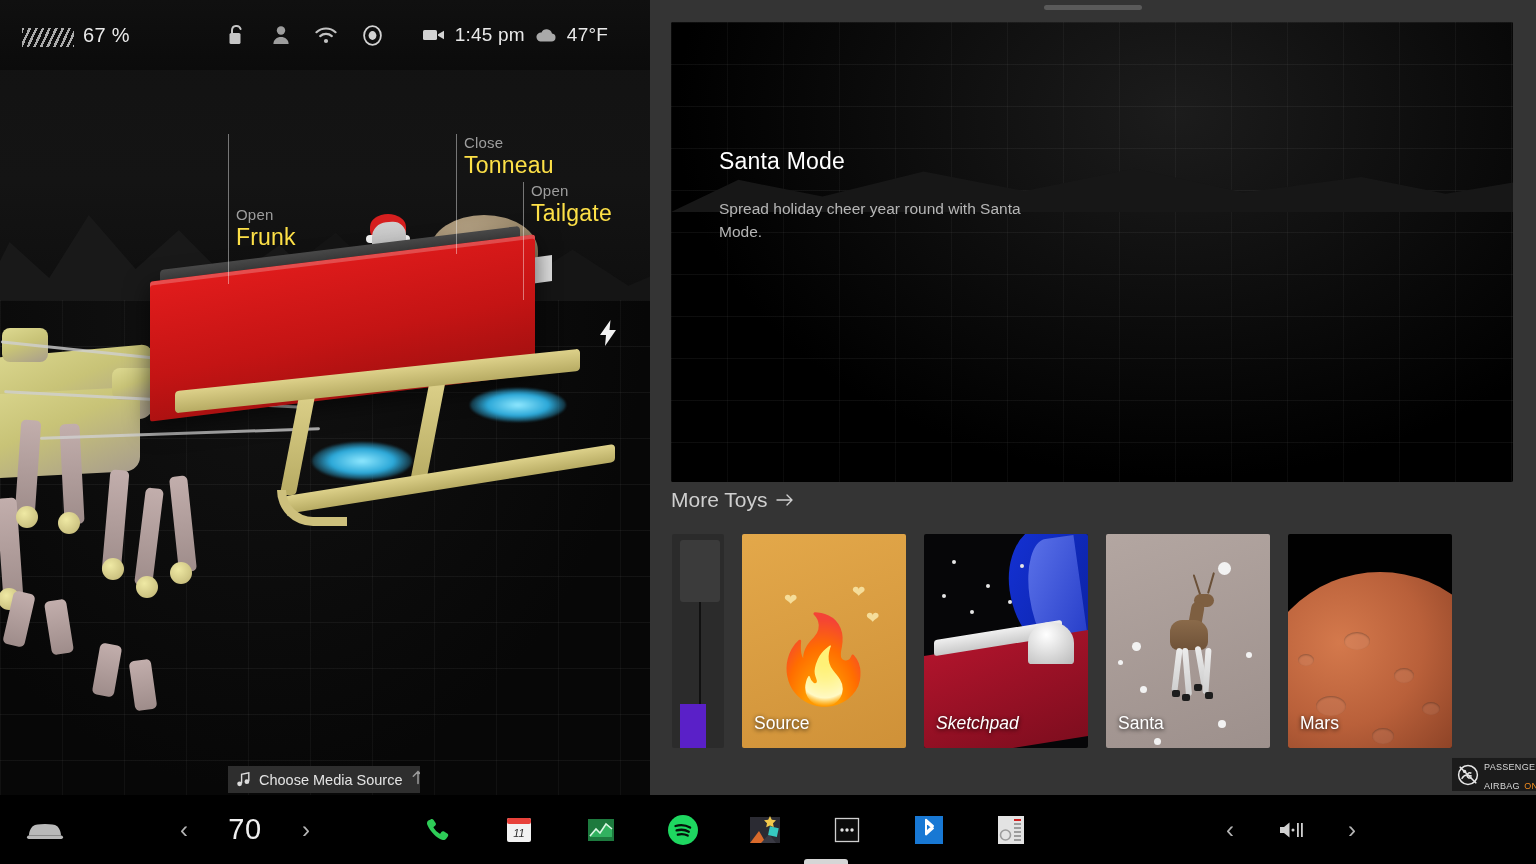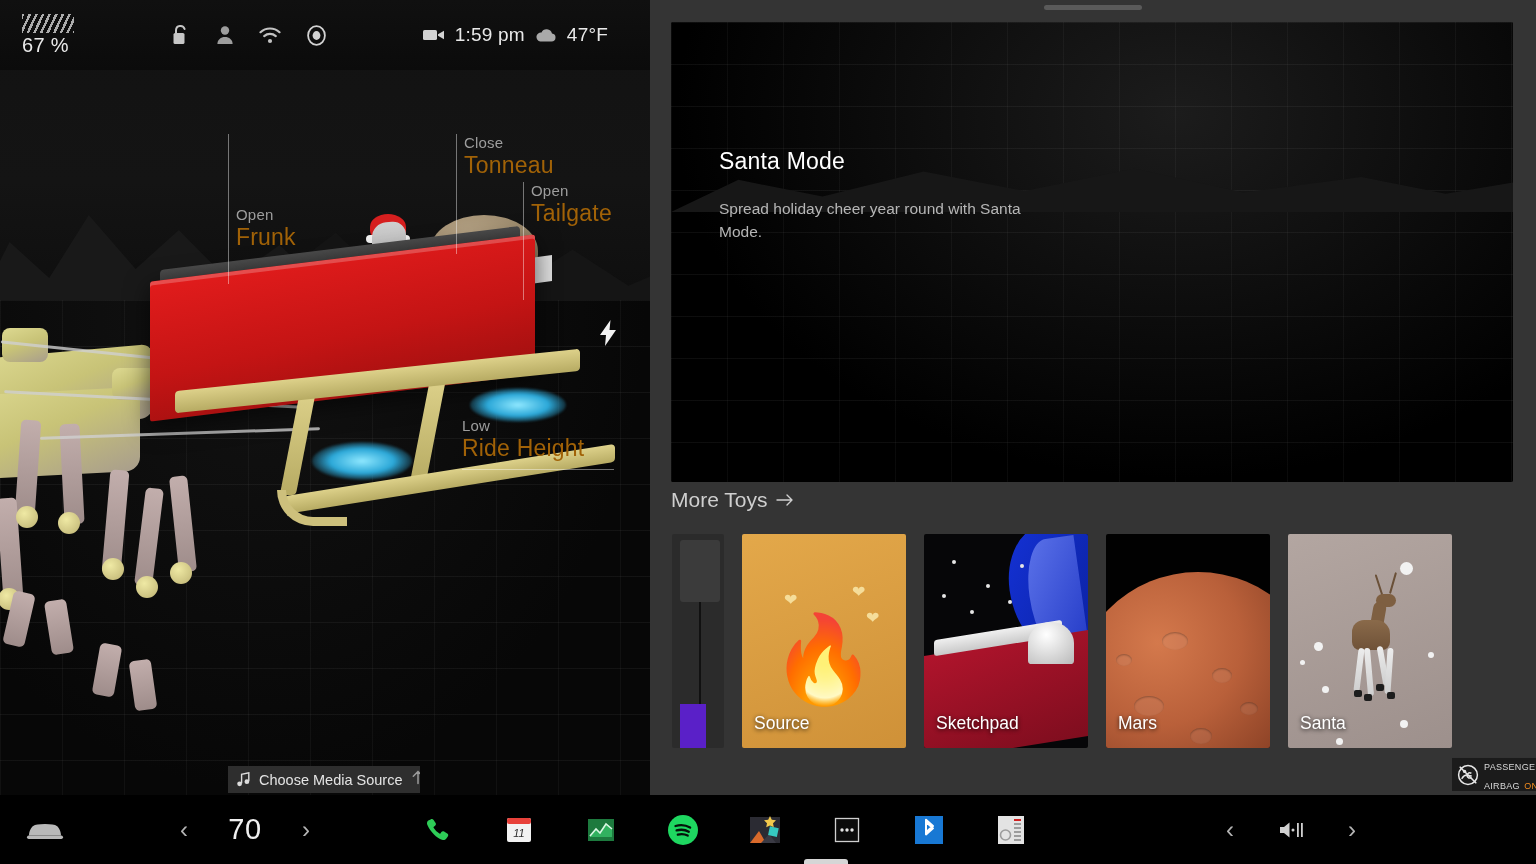--- a/index.html
+++ b/index.html
@@ -13,21 +13,21 @@
   
   #left-panel{
     position:absolute; left:0; top:0; width:650px; height:795px;
     background:#0a0a0a; overflow:hidden;
   }
   #status-bar{
     position:absolute; left:0; top:0; width:650px; height:70px;
     display:flex; align-items:center; z-index:30;
     background:linear-gradient(#101010,#0b0b0b);
   }
-  .sb-left{ display:flex; align-items:flex-start; gap:1px; margin-left:22px;flex-direction:column; }
+  .sb-left{ display:flex; align-items:flex-end; gap:9px; margin-left:22px; }
   .battery-hatch{
     width:52px; height:19px;
     background:repeating-linear-gradient(115deg,#cfcfcf 0 2.4px,transparent 2.4px 6px);
     opacity:.82;
   }
   .sb-pct{ font-size:20px; color:#e9e9e9; letter-spacing:.3px; }
   .sb-mid{ display:flex; align-items:center; gap:25px; margin-left:98px; }
   .sb-right{ display:flex; align-items:center; gap:10px; margin-left:auto; margin-right:42px; }
   .sb-time{ font-size:19px; color:#e9e9e9; letter-spacing:.2px; }
   .sb-temp{ font-size:19px; color:#e9e9e9; letter-spacing:.2px; }
@@ -116,21 +116,21 @@
     position:absolute; background:linear-gradient(#c2aeac,#9e8c8a); border-radius:5px;
   }
   .joint{ position:absolute; width:22px; height:22px; border-radius:50%;
     background:radial-gradient(circle at 38% 34%,#efe9a4,#bdb272); }
   .rein{ position:absolute; height:3px; background:#cfcfcf; opacity:.8; border-radius:2px; }
 
   
   .hotspot{ position:absolute; z-index:20; }
   .hs-line{ position:absolute; background:rgba(255,255,255,.42); }
   .hs-sub{ font-size:15px; color:#9d9d9d; letter-spacing:.2px; }
-  .hs-main{ font-size:23px; color:#a16207; letter-spacing:.2px; margin-top:1px; }
+  .hs-main{ font-size:23px; color:#fde047; letter-spacing:.2px; margin-top:1px; }
   #hs-frunk{ left:236px; top:206px; }
   #hs-frunk .hs-line{ left:-8px; top:-72px; width:1px; height:150px; }
   #hs-tonneau{ left:464px; top:134px; }
   #hs-tonneau .hs-line{ left:-8px; top:0px; width:1px; height:120px; }
   #hs-tailgate{ left:531px; top:182px; }
   #hs-tailgate .hs-line{ left:-8px; top:0px; width:1px; height:118px; }
   #hs-ride{ left:462px; top:417px; }
   #hs-ride .hs-line{ left:0px; top:52px; width:152px; height:1px; }
   .bolt-icon{ position:absolute; left:600px; top:320px; z-index:20; }
 
@@ -195,21 +195,21 @@
   .card{ width:164px; height:214px; position:relative; overflow:hidden; flex:none; border-radius:2px; }
   .card-title{ position:absolute; left:12px; bottom:14px; font-size:17.5px; color:#fff;
     text-shadow:0 1px 4px rgba(0,0,0,.85); z-index:5; }
   .card-partial{ width:52px; background:#2b2b2b; }
   .pc-top{ position:absolute; left:8px; top:6px; width:40px; height:62px; background:#3b3b3b; border-radius:3px; }
   .pc-line{ position:absolute; left:27px; top:68px; width:2px; height:126px; background:#111; }
   .pc-purple{ position:absolute; left:8px; bottom:0; width:26px; height:44px; background:#5a20c8; }
   .card-romance{ background:linear-gradient(160deg,#e3a84a,#cf9138); }
   .fire{ position:absolute; left:50%; top:82px; transform:translateX(-50%); font-size:86px; line-height:1; }
   .heart{ position:absolute; color:#f5dd9a; font-size:16px; }
-  .card-sketchpad{ background:#060608; }
+  .card-sketchpad{ background:#060608;font-style:italic; }
   .sk-star{ position:absolute; width:4px; height:4px; border-radius:50%; background:#e6e6e6; }
   .sk-blue{ position:absolute; right:-14px; top:-10px; width:92px; height:132px;
     background:linear-gradient(120deg,#1432d6,#0a1f9b); border-radius:50% 0 0 60%; transform:rotate(-8deg); }
   .sk-blue2{ position:absolute; right:6px; top:4px; width:52px; height:120px;
     background:linear-gradient(120deg,#5d74ea,#2239c6); border-radius:50% 0 0 60%; transform:rotate(-8deg); }
   .sk-car{ position:absolute; left:-6px; top:108px; width:190px; height:106px;
     background:linear-gradient(165deg,#b0142c,#7d0d1e); transform:skewY(-9deg); }
   .sk-white{ position:absolute; left:10px; top:96px; width:128px; height:16px;
     background:linear-gradient(#f0f0f0,#c9c9c9); transform:skewY(-9deg); border-radius:3px; }
   .sk-dome{ position:absolute; left:104px; top:88px; width:46px; height:42px;
@@ -295,21 +295,21 @@
           </svg>
       </span>
     </div>
     <div class="sb-right">
       <span class="ic">
         <svg width="22" height="14" viewBox="0 0 22 14">
             <rect x="0" y="2" width="14" height="10" rx="1.6" fill="#d2d2d2"></rect>
             <path d="M15 6.2l6-3.4v8.4l-6-3.4z" fill="#d2d2d2"></path>
           </svg>
       </span>
-      <span class="sb-time">1:59 pm</span>
+      <span class="sb-time">1:45 pm</span>
       <span class="ic">
         <svg width="22" height="15" viewBox="0 0 22 15">
             <path d="M5.3 13.4h11.2a4 4 0 0 0 .5-7.97 5.6 5.6 0 0 0-10.5-.9A4.1 4.1 0 0 0 5.3 13.4z" fill="#a9a9a9"></path>
           </svg>
       </span>
       <span class="sb-temp">47°F</span>
     </div>
   </div>
 
   <div id="scene">
@@ -367,25 +367,20 @@
     <div class="hotspot" id="hs-tonneau">
       <div class="hs-line"></div>
       <div class="hs-sub">Close</div>
       <div class="hs-main">Tonneau</div>
     </div>
     <div class="hotspot" id="hs-tailgate">
       <div class="hs-line"></div>
       <div class="hs-sub">Open</div>
       <div class="hs-main">Tailgate</div>
     </div>
-    <div class="hotspot" id="hs-ride">
-      <div class="hs-line"></div>
-      <div class="hs-sub">Low</div>
-      <div class="hs-main">Ride Height</div>
-    </div>
 
     <span class="bolt-icon">
       <svg width="16" height="26" viewBox="0 0 16 26">
           <path d="M10.5 0L0 15h6L5 26 16 10h-6.5z" fill="#f2f2f2"></path>
         </svg>
     </span>
   </div>
 
   <div id="media-source">
     <span class="ic">
@@ -450,32 +445,20 @@
       <span class="sk-star" style="left:28px;top:26px"></span>
       <span class="sk-star" style="left:62px;top:50px"></span>
       <span class="sk-star" style="left:96px;top:30px"></span>
       <span class="sk-star" style="left:46px;top:76px"></span>
       <span class="sk-star" style="left:18px;top:60px"></span>
       <span class="sk-star" style="left:84px;top:66px"></span>
       <div class="sk-car"></div>
       <div class="sk-white"></div>
       <div class="sk-dome"></div>
       <span class="card-title">Sketchpad</span>
-    </div>
-
-    <div class="card card-mars">
-      <div class="mars-globe">
-        <span class="mars-crater" style="left:90px;top:60px;width:26px;height:18px"></span>
-        <span class="mars-crater" style="left:140px;top:96px;width:20px;height:15px"></span>
-        <span class="mars-crater" style="left:62px;top:124px;width:30px;height:20px"></span>
-        <span class="mars-crater" style="left:118px;top:156px;width:22px;height:16px"></span>
-        <span class="mars-crater" style="left:168px;top:130px;width:18px;height:13px"></span>
-        <span class="mars-crater" style="left:44px;top:82px;width:16px;height:12px"></span>
-      </div>
-      <span class="card-title">Mars</span>
     </div>
 
     <div class="card card-santa">
       <span class="snow" style="left:26px;top:108px;width:9px;height:9px"></span>
       <span class="snow" style="left:12px;top:126px;width:5px;height:5px"></span>
       <span class="snow" style="left:34px;top:152px;width:7px;height:7px"></span>
       <span class="snow" style="left:112px;top:28px;width:13px;height:13px"></span>
       <span class="snow" style="left:140px;top:118px;width:6px;height:6px"></span>
       <span class="snow" style="left:112px;top:186px;width:8px;height:8px"></span>
       <span class="snow" style="left:48px;top:204px;width:7px;height:7px"></span>
@@ -489,20 +472,32 @@
         <div class="rd-leg" style="left:24px;top:66px;height:48px;transform:rotate(-5deg)"></div>
         <div class="rd-leg" style="left:38px;top:64px;height:40px;transform:rotate(-10deg)"></div>
         <div class="rd-leg" style="left:44px;top:66px;height:46px;transform:rotate(4deg)"></div>
         <div class="rd-hoof" style="left:12px;top:108px"></div>
         <div class="rd-hoof" style="left:22px;top:112px"></div>
         <div class="rd-hoof" style="left:34px;top:102px"></div>
         <div class="rd-hoof" style="left:45px;top:110px"></div>
       </div>
       <span class="card-title">Santa</span>
     </div>
+
+    <div class="card card-mars">
+      <div class="mars-globe">
+        <span class="mars-crater" style="left:90px;top:60px;width:26px;height:18px"></span>
+        <span class="mars-crater" style="left:140px;top:96px;width:20px;height:15px"></span>
+        <span class="mars-crater" style="left:62px;top:124px;width:30px;height:20px"></span>
+        <span class="mars-crater" style="left:118px;top:156px;width:22px;height:16px"></span>
+        <span class="mars-crater" style="left:168px;top:130px;width:18px;height:13px"></span>
+        <span class="mars-crater" style="left:44px;top:82px;width:16px;height:12px"></span>
+      </div>
+      <span class="card-title">Mars</span>
+    </div>
   </div>
 
 </div>
 
 <div id="airbag">
   <span class="ic">
     <svg width="22" height="22" viewBox="0 0 22 22">
         <circle cx="11" cy="11" r="9.4" stroke="#e6e6e6" stroke-width="1.5" fill="none"></circle>
         <circle cx="7.6" cy="7.4" r="1.7" fill="#e6e6e6"></circle>
         <path d="M5 14.4c1.4-2.4 3.6-3.6 5.8-3.2l3.4.7" stroke="#e6e6e6" stroke-width="1.5" fill="none" stroke-linecap="round"></path>

